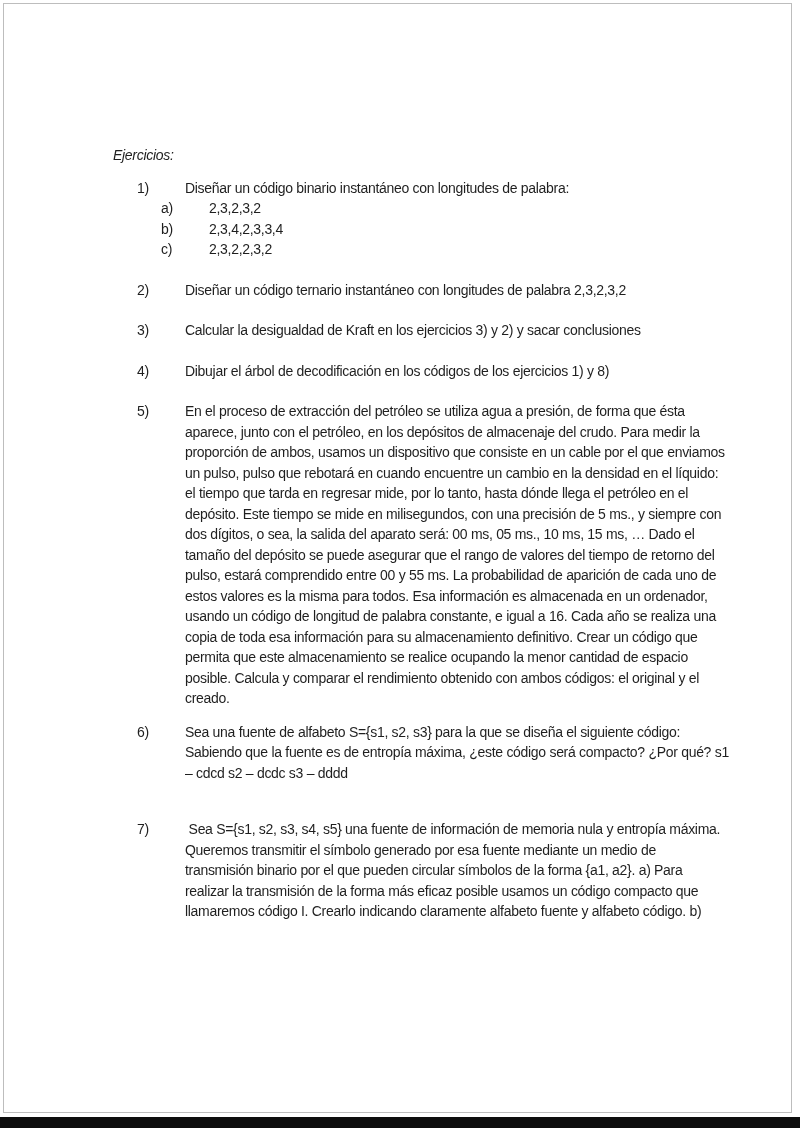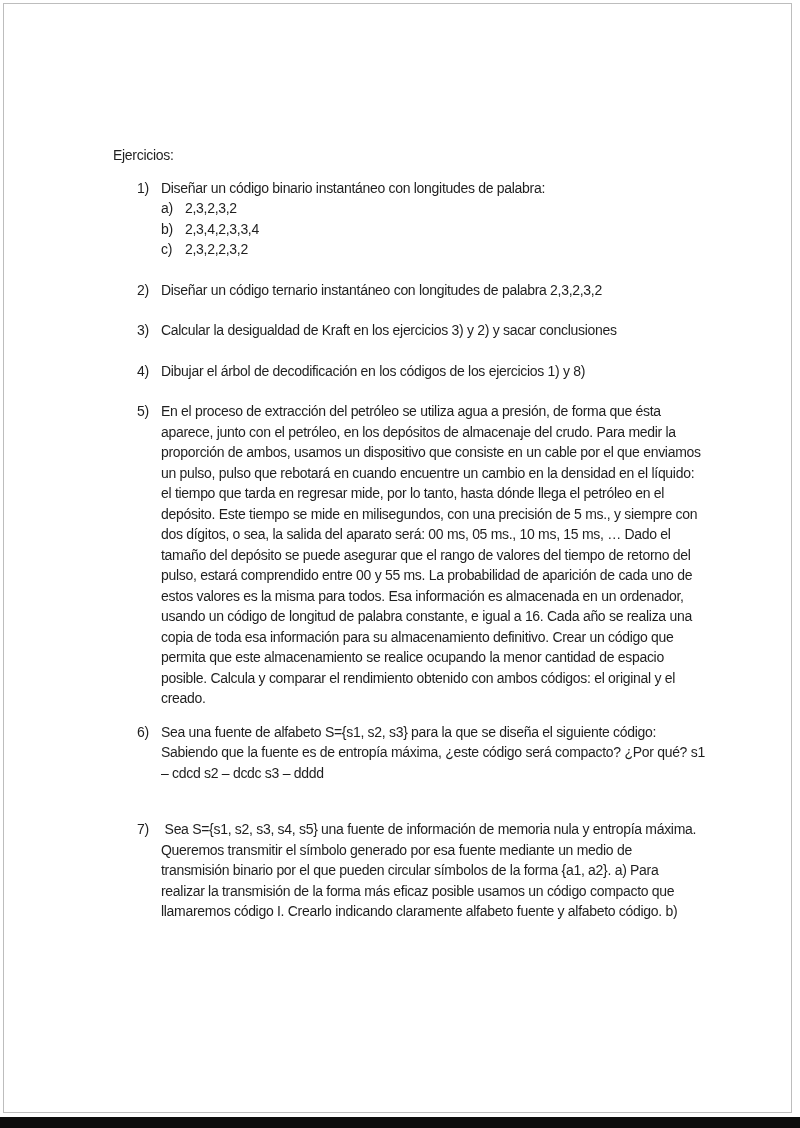--- a/index.html
+++ b/index.html
@@ -42,36 +42,38 @@
     line-height: 20.5px;
     letter-spacing: -0.3px;
   }
   .doc-title {
     white-space: pre-wrap;
     margin-bottom: 20px;
   }
   .doc-subtitle {
     white-space: pre-wrap;
     margin-bottom: 12px;
+    font-style: italic;
   }
   .item {
     display: flex;
     margin-left: 24px;
     margin-bottom: 20px;
     align-items: flex-start;
   }
   .item.tight { margin-bottom: 13px; }
   .item.wide  { margin-bottom: 36px; }
   .num {
     flex: 0 0 24px;
     white-space: pre;
   }
   .txt {
     white-space: pre-wrap;
     flex: 1 1 auto;
+    margin-left: 24px;
   }
   .body { flex: 1 1 auto; }
   .subitem {
     display: flex;
     align-items: flex-start;
   }
 </style>
 </head>
 <body>
 

